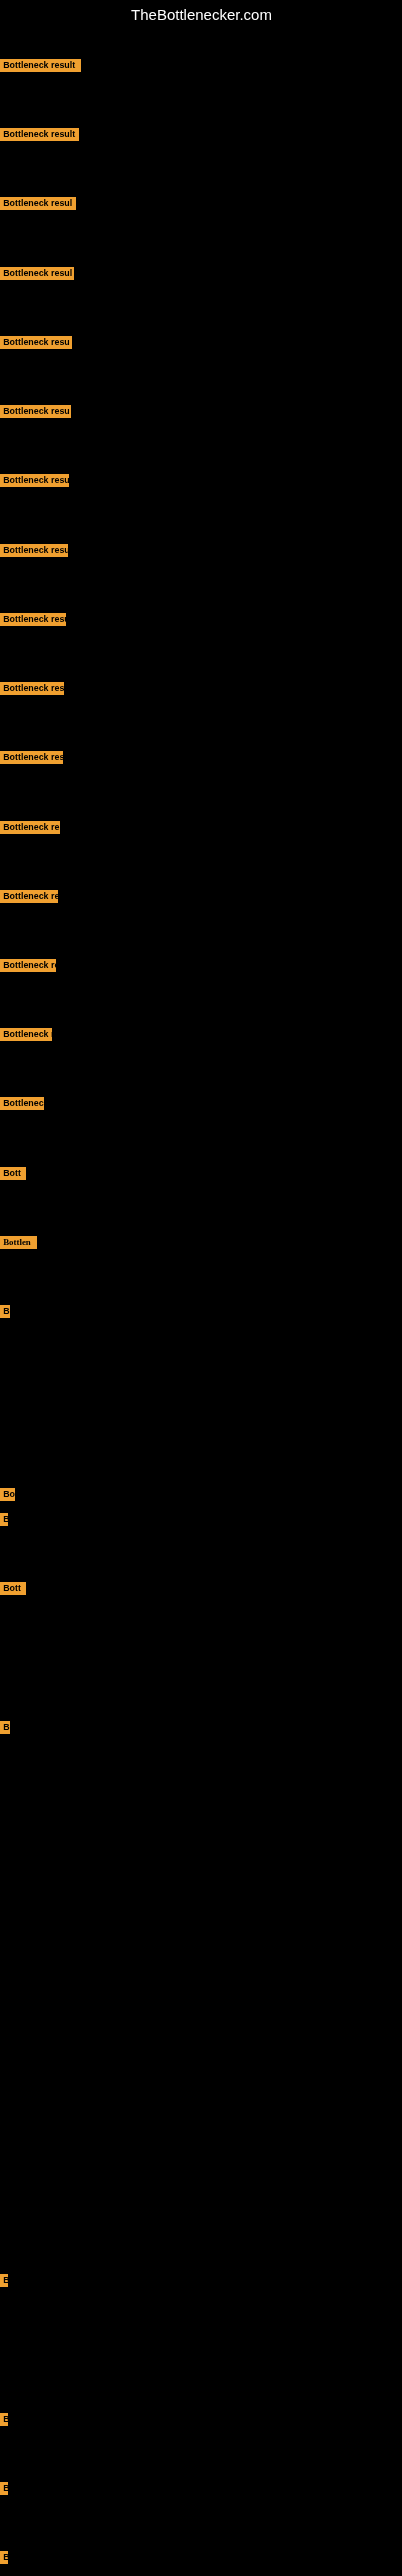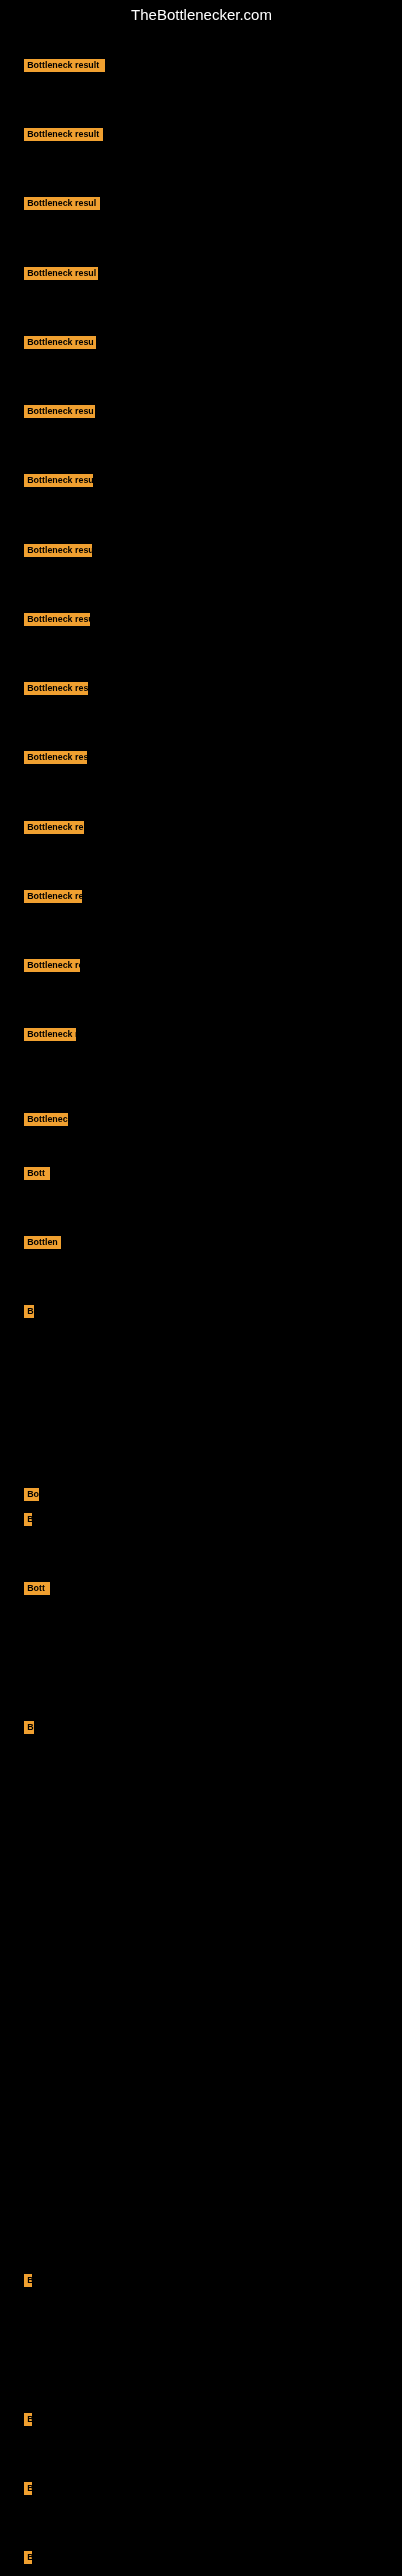--- a/index.html
+++ b/index.html
@@ -22,21 +22,20 @@
       font-size: 15px;
       padding: 6.4px 0;
       font-weight: normal;
     }
 
     .bottleneck-item {
       position: absolute;
       left: 0;
       display: flex;
       align-items: center;
-      padding-left: 24px;
     }
 
     .bottleneck-badge {
       background-color: #f0a030;
       color: #000000;
       font-size: 8.9px;
       font-weight: bold;
       padding: 1.6px 3.2px;
       white-space: nowrap;
       overflow: hidden;
@@ -89,27 +88,27 @@
     </div>
     <div class="bottleneck-item" style="top: 860px;">
       <span class="bottleneck-badge" style="max-width: 58px; width: 58px;">Bottleneck res</span>
     </div>
     <div class="bottleneck-item" style="top: 929px;">
       <span class="bottleneck-badge" style="max-width: 56px; width: 56px;">Bottleneck res</span>
     </div>
     <div class="bottleneck-item" style="top: 998px;">
       <span class="bottleneck-badge" style="max-width: 52px; width: 52px;">Bottleneck re</span>
     </div>
-    <div class="bottleneck-item" style="top: 1067px; margin-top: 16px;">
+    <div class="bottleneck-item" style="top: 1067px;">
       <span class="bottleneck-badge" style="max-width: 44px; width: 44px;">Bottlenec</span>
     </div>
     <div class="bottleneck-item" style="top: 1137px;">
       <span class="bottleneck-badge" style="max-width: 26px; width: 26px;">Bott</span>
     </div>
-    <div class="bottleneck-item" style="top: 1206px;">
+    <div class="bottleneck-item" style="top: 1206px; font-family: Liberation Serif, serif;">
       <span class="bottleneck-badge" style="max-width: 37px; width: 37px;">Bottlen</span>
     </div>
     <div class="bottleneck-item" style="top: 1275px;">
       <span class="bottleneck-badge" style="max-width: 9.7px; width: 9.7px;">B</span>
     </div>
     <div class="bottleneck-item" style="top: 1458px;">
       <span class="bottleneck-badge" style="max-width: 14.5px; width: 14.5px;">Bo</span>
     </div>
     <div class="bottleneck-item" style="top: 1483px;">
       <span class="bottleneck-badge" style="max-width: 8px; width: 8px;">B</span>

